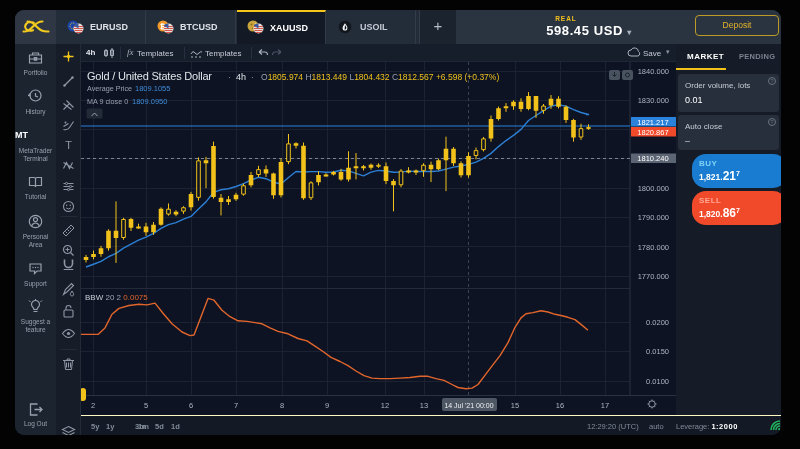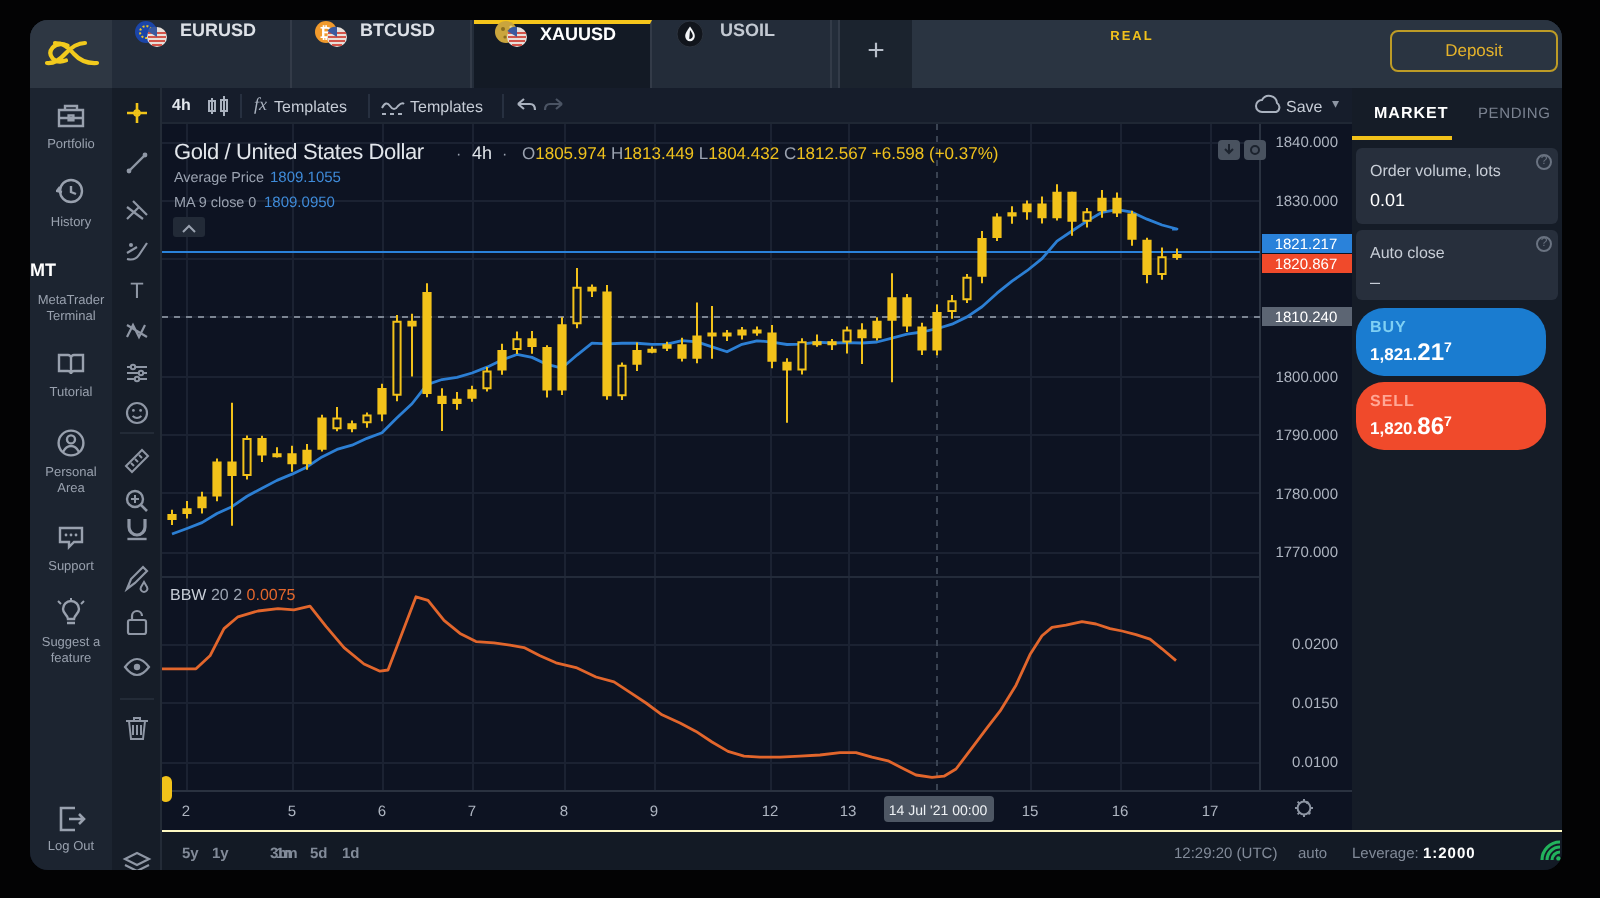--- a/index.html
+++ b/index.html
@@ -1,36 +1,36 @@
 <!DOCTYPE html>
 <html><head><meta charset="utf-8"><style>
 *{margin:0;padding:0;box-sizing:border-box}
 html,body{width:800px;height:449px;background:#030304;font-family:"Liberation Sans",sans-serif;overflow:hidden}
 .app{position:absolute;left:15px;top:10px;width:766px;height:425px;background:#0d1220;border-radius:9px;overflow:hidden}
 .abs{position:absolute}
 
 .topbar{position:absolute;left:0;top:0;width:766px;height:34px;background:#232c39}
 .logo{position:absolute;left:0;top:0;width:41px;height:34px;background:#2e3743}
-.tab{position:absolute;top:0;height:34px;display:flex;border-right:1px solid #333b48;color:#dde1e7;font-size:9px;font-weight:bold}
+.tab{position:absolute;top:0;height:34px;display:flex;align-items:center;border-right:1px solid #333b48;color:#dde1e7;font-size:9px;font-weight:bold}
 .tab .ic{position:relative;width:17px;height:14px;margin:0 6px 0 10px}
 .tabact{background:#131a25;border-top:2px solid #f5c51b}
 .plus{position:absolute;left:404px;top:0;width:37px;height:34px;background:#1b232e;color:#b7bec9;font-size:15px;text-align:center;line-height:32px;border-left:1px solid #333b48}
 .balance{position:absolute;left:441px;top:0;width:325px;height:34px;background:#2a3441}
 
 .menu{position:absolute;left:0;top:34px;width:41px;height:391px;background:#1c2430;color:#99a1ae}
 .mi{position:absolute;width:41px;text-align:center;font-size:6.5px;line-height:8px}
 
 .tools{position:absolute;left:41px;top:34px;width:25px;height:391px;background:#161d28;border-right:1px solid #232b37}
 
 .ctb{position:absolute;left:66px;top:34px;width:595px;height:18px;background:#161d2b;border-bottom:1px solid #1f2734;color:#aab2bf;font-size:8px}
 .ctb .sep{position:absolute;top:3px;width:1px;height:12px;background:#273040}
 
 .rp{position:absolute;left:661px;top:34px;width:105px;height:371px;background:#151c27}
 .card{position:absolute;left:2px;width:101px;background:#272f3c;border-radius:3px}
-.btn{position:absolute;left:2px;width:95px;border-radius:14px;color:#fff}
+.btn{position:absolute;left:16px;width:95px;border-radius:14px;color:#fff}
 
 .bbar{position:absolute;left:66px;top:405px;width:700px;height:20px;background:#131a25;border-top:1px solid #fef9c3;color:#828b99;font-size:7.5px}
 .bbar b{font-weight:bold}
 text{font-family:"Liberation Sans",sans-serif}
 </style></head><body>
 <div class="app">
 
  <div class="topbar"></div>
  <div class="logo">
   <svg class="abs" style="left:6px;top:7px" width="30" height="20" viewBox="0 0 30 20">
@@ -72,20 +72,21 @@
           <circle cx="8.5" cy="3.5" r=".8" fill="#e7cf82"></circle>
     <circle cx="11.5" cy="8.5" r="5" fill="#e8e0da"></circle>
           <path d="M7 6.5h9M7 8.5h9M7.5 10.5h8M9 12.5h5" stroke="#d2544a" stroke-width="1" fill="none"></path>
           <path d="M6.7 5.5 A5 5 0 0 1 11.5 3.5 L11.5 8.5 Z" fill="#3b5aa0"></path>
    </svg></span>
       <span style="color:#fff">XAUUSD</span>
     </div>
  <div class="plus">+</div>
  <div class="balance">
   <div class="abs" style="left:80px;top:5px;width:60px;text-align:center;color:#f2c21c;font-size:6.5px;font-weight:bold;letter-spacing:1px">REAL</div>
+  <div class="abs" style="left:68px;top:13px;width:130px;text-align:center;color:#fff;font-size:13px;font-weight:bold;letter-spacing:0.6px">598.45 USD <span style="font-size:8px;color:#aab2bf">▾</span></div>
   <div class="abs" style="left:239px;top:5px;width:84px;height:21px;border:1px solid #bd9b26;border-radius:4px;color:#e5b32b;font-size:8.5px;text-align:center;line-height:19px">Deposit</div>
  </div>
 
  <div class="menu">
       <svg class="abs" style="left:13px;top:6.5px" width="15" height="15" viewBox="-7.5 -7.5 15 15">
         <path d="M-6 -3.5 h12 v8 h-12 z M-3 -3.5 v-2 h6 v2 M-6 0.5 h12 M-1.2 -0.8 h2.4 v2.4 h-2.4 z" stroke="#99a1ae" fill="none" stroke-width="1.2"></path>
       </svg>
       <div class="mi" style="top:25px">Portfolio</div>
       <svg class="abs" style="left:13px;top:44px" width="15" height="15" viewBox="-7.5 -7.5 15 15">
         <circle cx="0" cy="0" r="5.5" fill="none" stroke="#99a1ae" stroke-width="1.2"></circle>
@@ -296,21 +297,21 @@
   </g>
   <rect x="361" y="336" width="55" height="13" rx="2" fill="#4e5764"></rect>
   <text x="388" y="345.5" font-size="7" fill="#eef1f4" text-anchor="middle">14 Jul '21  00:00</text>
   <circle cx="571" cy="342" r="3.2" fill="none" stroke="#8d95a3" stroke-width="1"></circle>
   <path d="M571 337.5v1.5M571 345v1.5M566.5 342h1.5M574 342h1.5M567.8 338.8l1 1M573.2 345.2l1-1M567.8 345.2l1-1M573.2 338.8l-1 1" stroke="#8d95a3" stroke-width="1"></path>
   <rect x="-1" y="326" width="6" height="13" rx="3" fill="#f2c21a"></rect>
  </svg>
 
  <div class="rp">
   <div class="abs" style="left:11px;top:8px;color:#fff;font-size:8px;font-weight:bold;letter-spacing:0.5px">MARKET</div>
-  <div class="abs" style="left:63px;top:8px;color:#7b8391;font-size:7.5px;font-weight:normal;letter-spacing:0.3px">PENDING</div>
+  <div class="abs" style="left:63px;top:8px;color:#7b8391;font-size:7.5px;font-weight:bold;letter-spacing:0.3px">PENDING</div>
   <div class="abs" style="left:0;top:24px;width:50px;height:2px;background:#f2c21a"></div>
   <div class="card" style="top:30px;height:38px">
    <div class="abs" style="left:7px;top:7px;color:#c7cdd6;font-size:8px">Order volume, lots</div>
    <div class="abs" style="left:7px;top:21px;color:#fff;font-size:9px">0.01</div>
    <div class="abs" style="left:90px;top:3px;width:8px;height:8px;border:1px solid #6a7381;border-radius:50%;color:#6a7381;font-size:6px;text-align:center;line-height:7px">?</div>
   </div>
   <div class="card" style="top:71px;height:35px">
    <div class="abs" style="left:7px;top:7px;color:#c7cdd6;font-size:8px">Auto close</div>
    <div class="abs" style="left:7px;top:21px;color:#c7cdd6;font-size:9px">–</div>
    <div class="abs" style="left:90px;top:3px;width:8px;height:8px;border:1px solid #6a7381;border-radius:50%;color:#6a7381;font-size:6px;text-align:center;line-height:7px">?</div>

